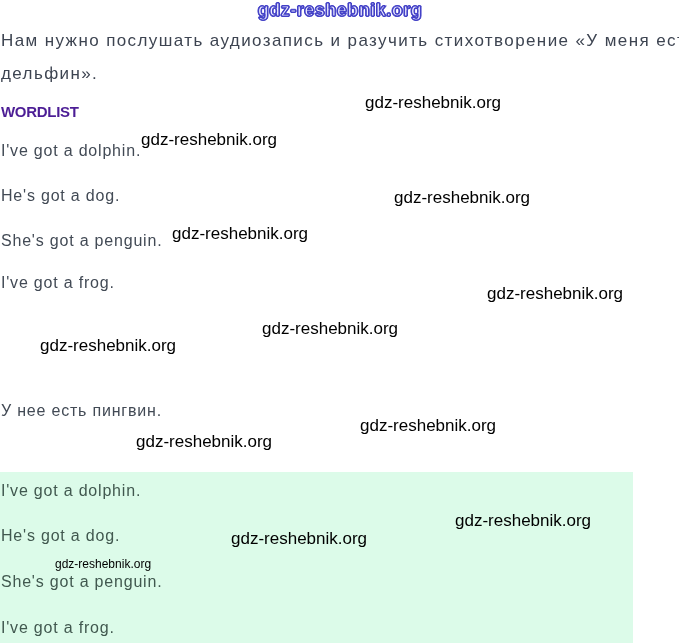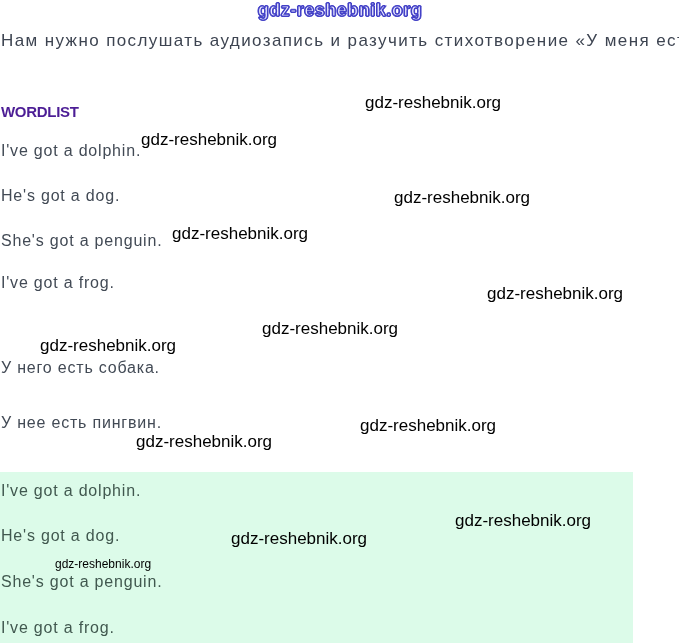--- a/index.html
+++ b/index.html
@@ -62,30 +62,30 @@
 </head>
 <body>
 
 <div id="page">
 
   <div class="answer-box"></div>
 
   <div class="wm-outlined">gdz-reshebnik.org</div>
 
   <div class="line para-line" style="top:31px;left:1px;">Нам нужно послушать аудиозапись и разучить стихотворение «У меня есть</div>
+  <div class="line para-line" style="top:64px;left:1px;">дельфин».</div>
 
   <div class="line heading" style="top:102px;left:1px;">WORDLIST</div>
 
   <div class="line" style="top:141px;left:1px;">I've got a dolphin.</div>
   <div class="line" style="top:186px;left:1px;">He's got a dog.</div>
   <div class="line" style="top:231px;left:1px;">She's got a penguin.</div>
   <div class="line" style="top:273px;left:1px;">I've got a frog.</div>
 
-  <div class="line" style="top:358px;left:1px;">У него есть собака.</div>
-  <div class="line" style="top:401px;left:1px;margin-top:12px;">У нее есть пингвин.</div>
+  <div class="line" style="top:401px;left:1px;">У нее есть пингвин.</div>
 
   <div class="line box-line" style="top:481px;left:1px;">I've got a dolphin.</div>
   <div class="line box-line" style="top:526px;left:1px;">He's got a dog.</div>
   <div class="line box-line" style="top:572px;left:1px;">She's got a penguin.</div>
   <div class="line box-line" style="top:618px;left:1px;">I've got a frog.</div>
 
   <div class="wm" style="top:93px;left:365px;">gdz-reshebnik.org</div>
   <div class="wm" style="top:130px;left:141px;">gdz-reshebnik.org</div>
   <div class="wm" style="top:188px;left:394px;">gdz-reshebnik.org</div>
   <div class="wm" style="top:224px;left:172px;">gdz-reshebnik.org</div>

